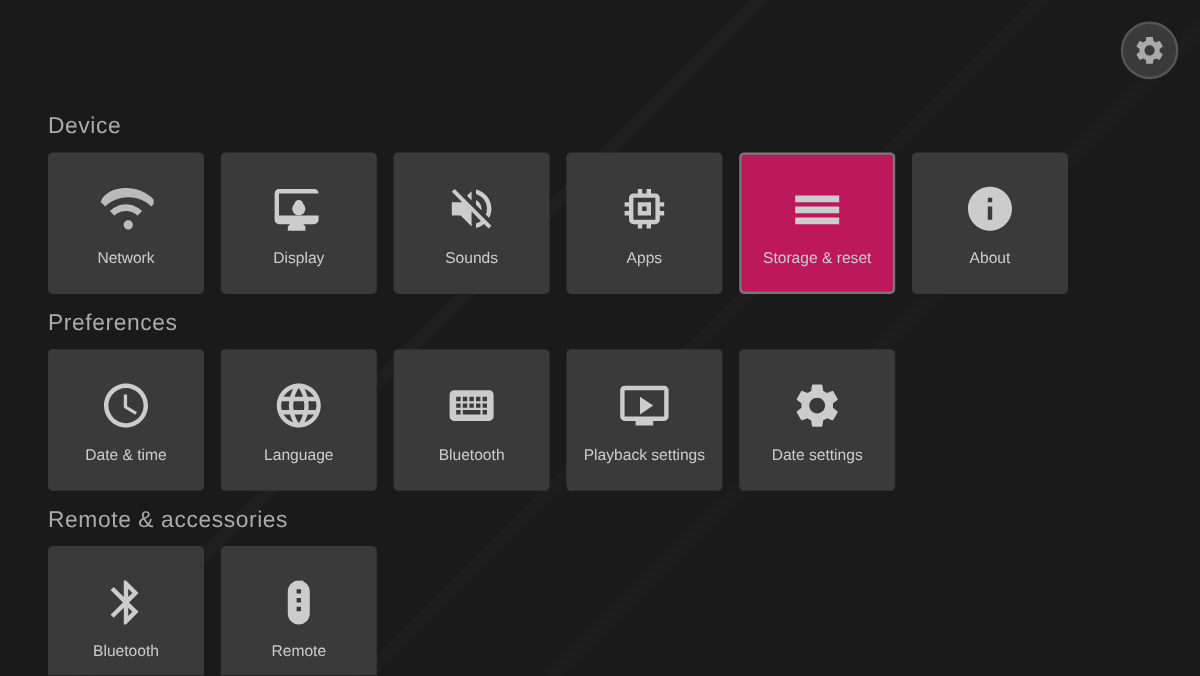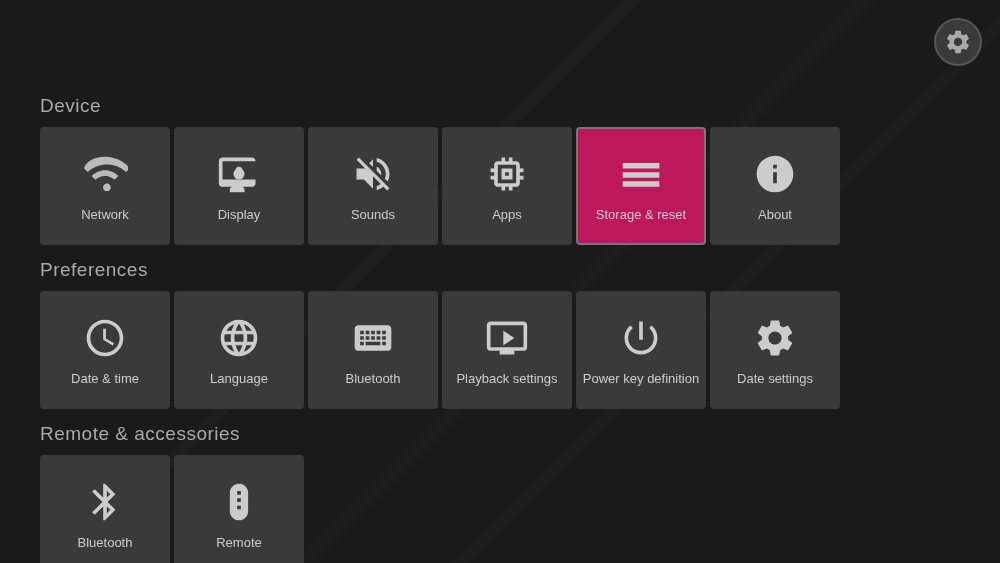--- a/index.html
+++ b/index.html
@@ -61,21 +61,21 @@
     .section-label {
       font-size: 19px;
       color: #aaa;
       margin-bottom: 10px;
       font-weight: 400;
       letter-spacing: 0.5px;
     }
 
     .grid-row {
       display: flex;
-      gap: 4px;
+      gap: 14px;
       margin-bottom: 2px;
     }
 
     .tile {
       width: 130px;
       height: 118px;
       background: #3a3a3a;
       border-radius: 4px;
       display: flex;
       flex-direction: column;
@@ -244,28 +244,20 @@
 
       <div class="tile">
         <div class="tile-icon">
           <svg viewBox="0 0 24 24">
             <path d="M21 3H3c-1.1 0-2 .9-2 2v12c0 1.1.9 2 2 2h5v2h8v-2h5c1.1 0 1.99-.9 1.99-2L23 5c0-1.1-.9-2-2-2zm0 14H3V5h18v12zM10 8l6 4-6 4V8z"></path>
           </svg>
         </div>
         <span class="tile-label">Playback settings</span>
       </div>
 
-      <div class="tile">
-        <div class="tile-icon">
-          <svg viewBox="0 0 24 24">
-            <path d="M13 3h-2v10h2V3zm4.83 2.17l-1.42 1.42C17.99 7.86 19 9.81 19 12c0 3.87-3.13 7-7 7s-7-3.13-7-7c0-2.19 1.01-4.14 2.58-5.42L6.17 5.17C4.23 6.82 3 9.26 3 12c0 4.97 4.03 9 9 9s9-4.03 9-9c0-2.74-1.23-5.18-3.17-6.83z"></path>
-          </svg>
-        </div>
-        <span class="tile-label">Power key definition</span>
-      </div>
 
       <div class="tile">
         <div class="tile-icon">
           <svg viewBox="0 0 24 24">
             <path d="M19.14,12.94c0.04-0.3,0.06-0.61,0.06-0.94c0-0.32-0.02-0.64-0.07-0.94l2.03-1.58c0.18-0.14,0.23-0.41,0.12-0.61l-1.92-3.32c-0.12-0.22-0.37-0.29-0.59-0.22l-2.39,0.96c-0.5-0.38-1.03-0.7-1.62-0.94L14.4,2.81c-0.04-0.24-0.24-0.41-0.48-0.41h-3.84c-0.24,0-0.43,0.17-0.47,0.41L9.25,5.35C8.66,5.59,8.12,5.92,7.63,6.29L5.24,5.33c-0.22-0.08-0.47,0-0.59,0.22L2.74,8.87C2.62,9.08,2.66,9.34,2.86,9.48l2.03,1.58C4.84,11.36,4.8,11.69,4.8,12s0.02,0.64,0.07,0.94l-2.03,1.58c-0.18,0.14-0.23,0.41-0.12,0.61l1.92,3.32c0.12,0.22,0.37,0.29,0.59,0.22l2.39-0.96c0.5,0.38,1.03,0.7,1.62,0.94l0.36,2.54c0.05,0.24,0.24,0.41,0.48,0.41h3.84c0.24,0,0.44-0.17,0.47-0.41l0.36-2.54c0.59-0.24,1.13-0.56,1.62-0.94l2.39,0.96c0.22,0.08,0.47,0,0.59-0.22l1.92-3.32c0.12-0.22,0.07-0.47-0.12-0.61L19.14,12.94zM12,15.6c-1.98,0-3.6-1.62-3.6-3.6s1.62-3.6,3.6-3.6s3.6,1.62,3.6,3.6S13.98,15.6,12,15.6z"></path>
           </svg>
         </div>
         <span class="tile-label">Date settings</span>
       </div>
 

